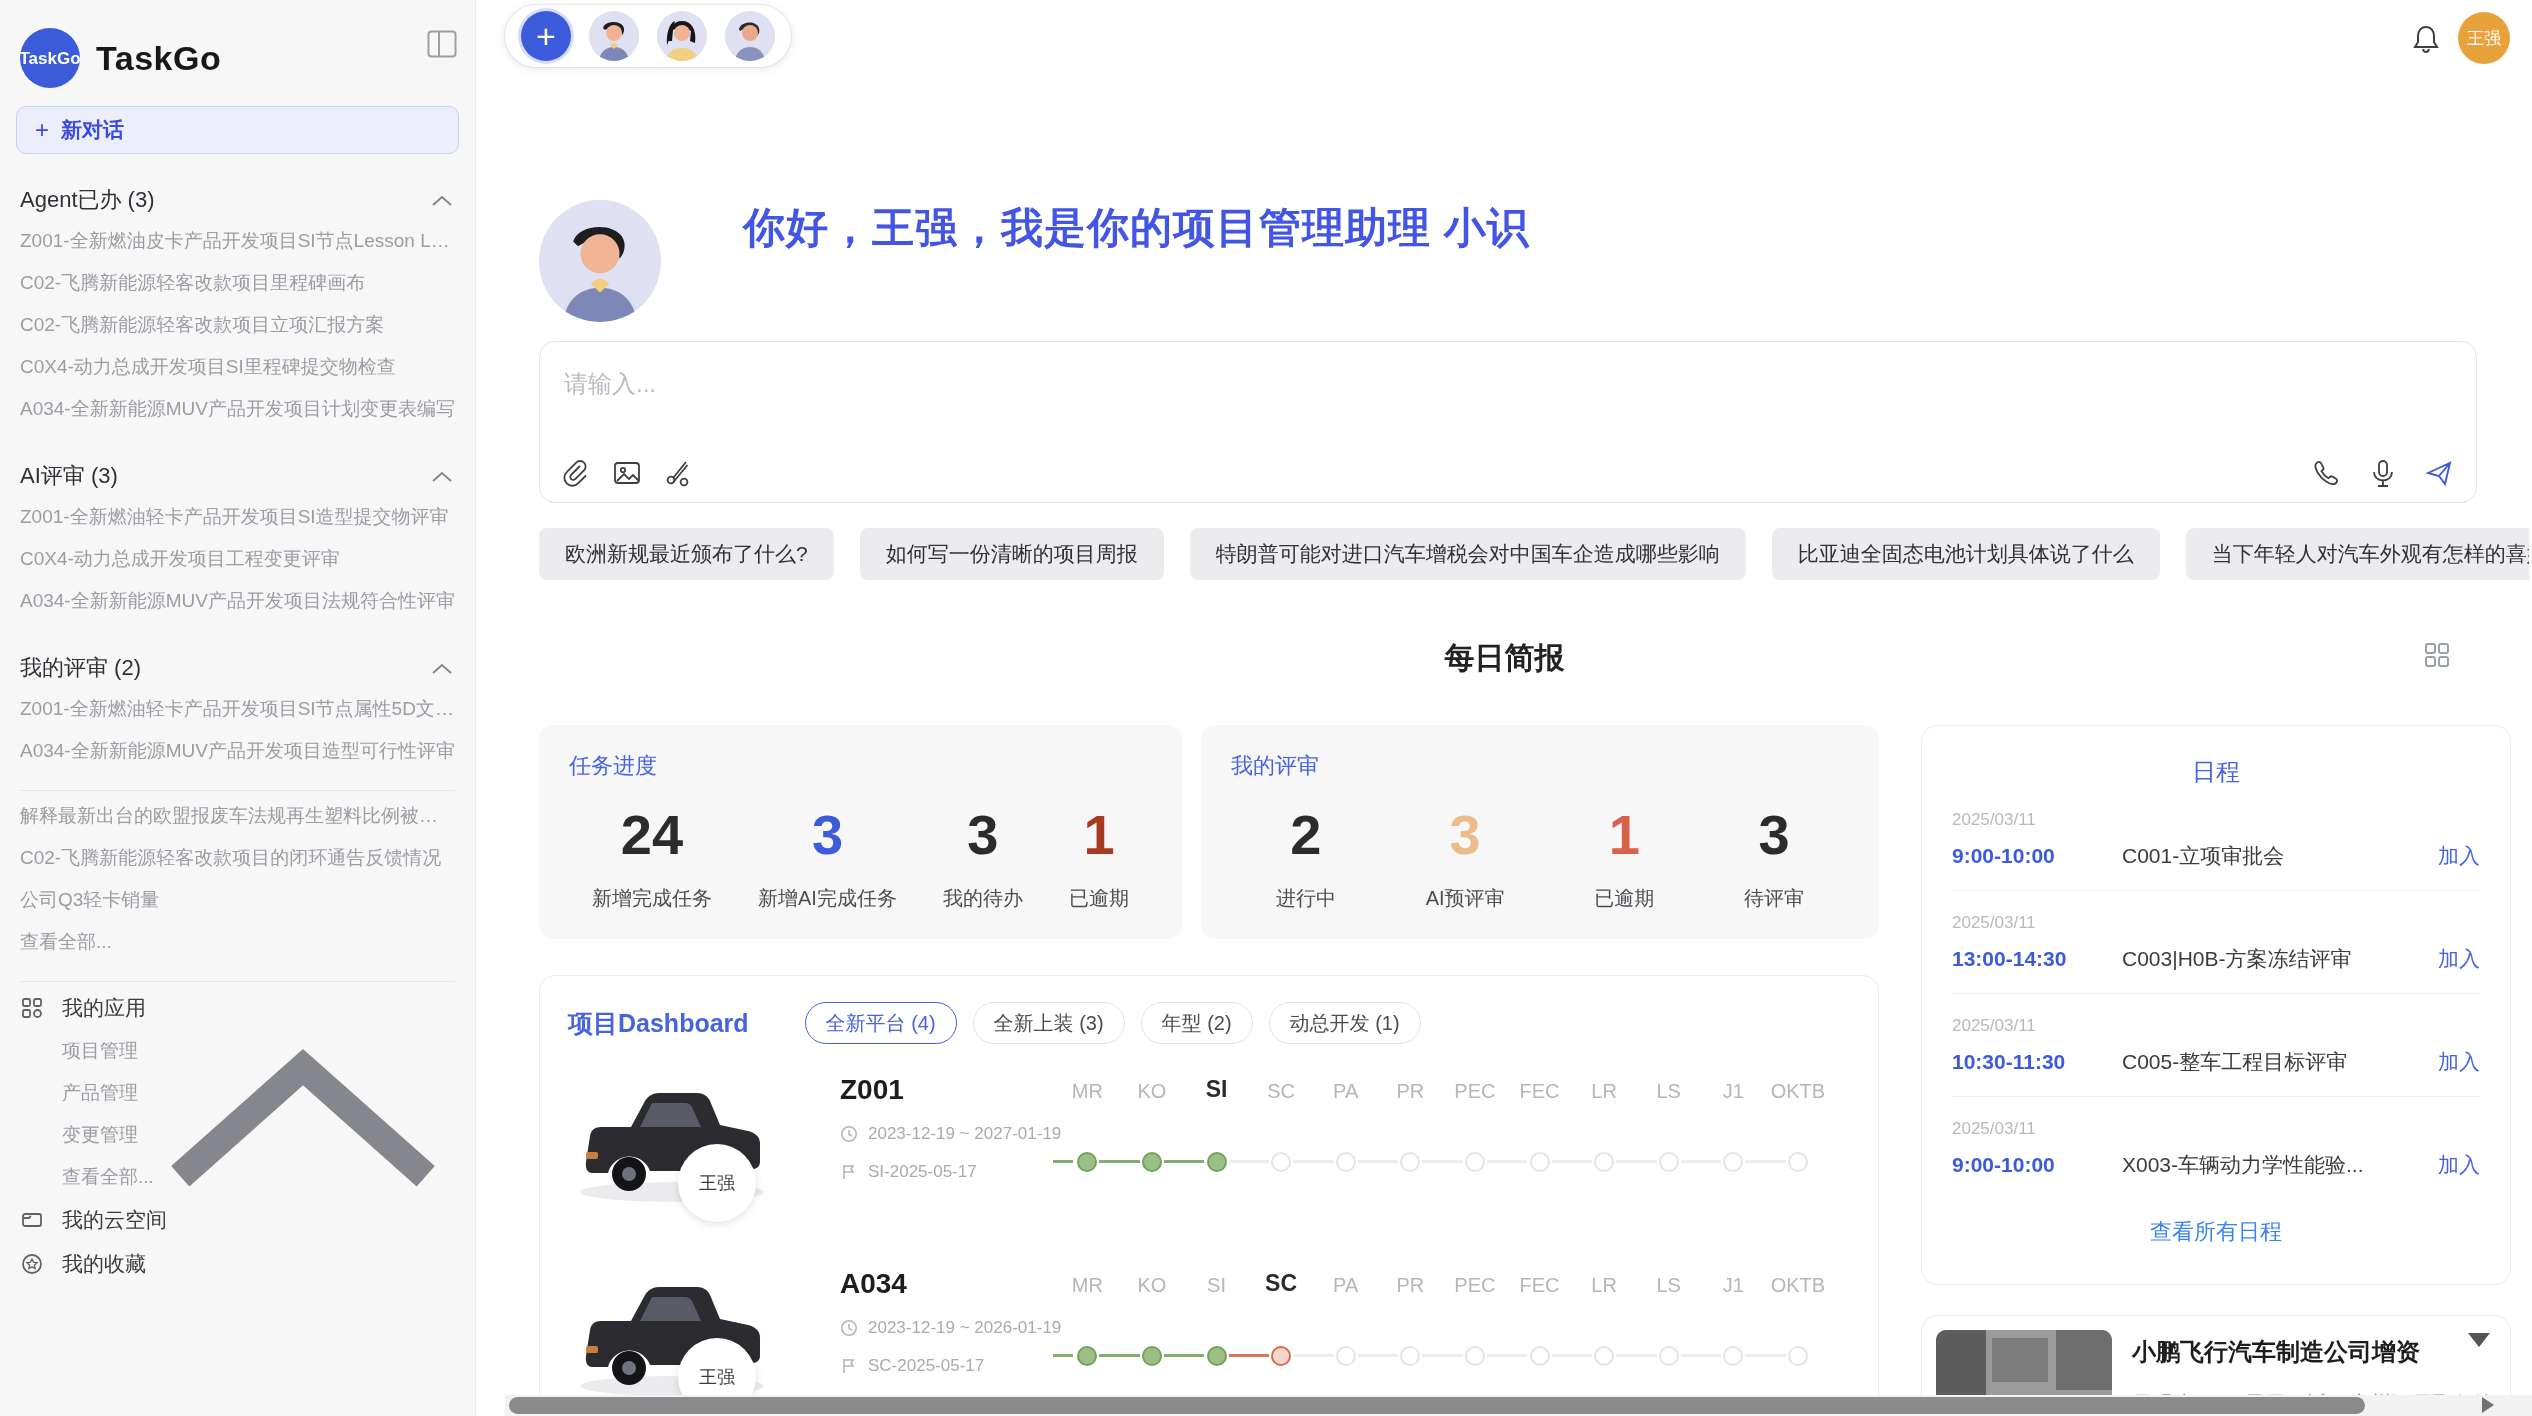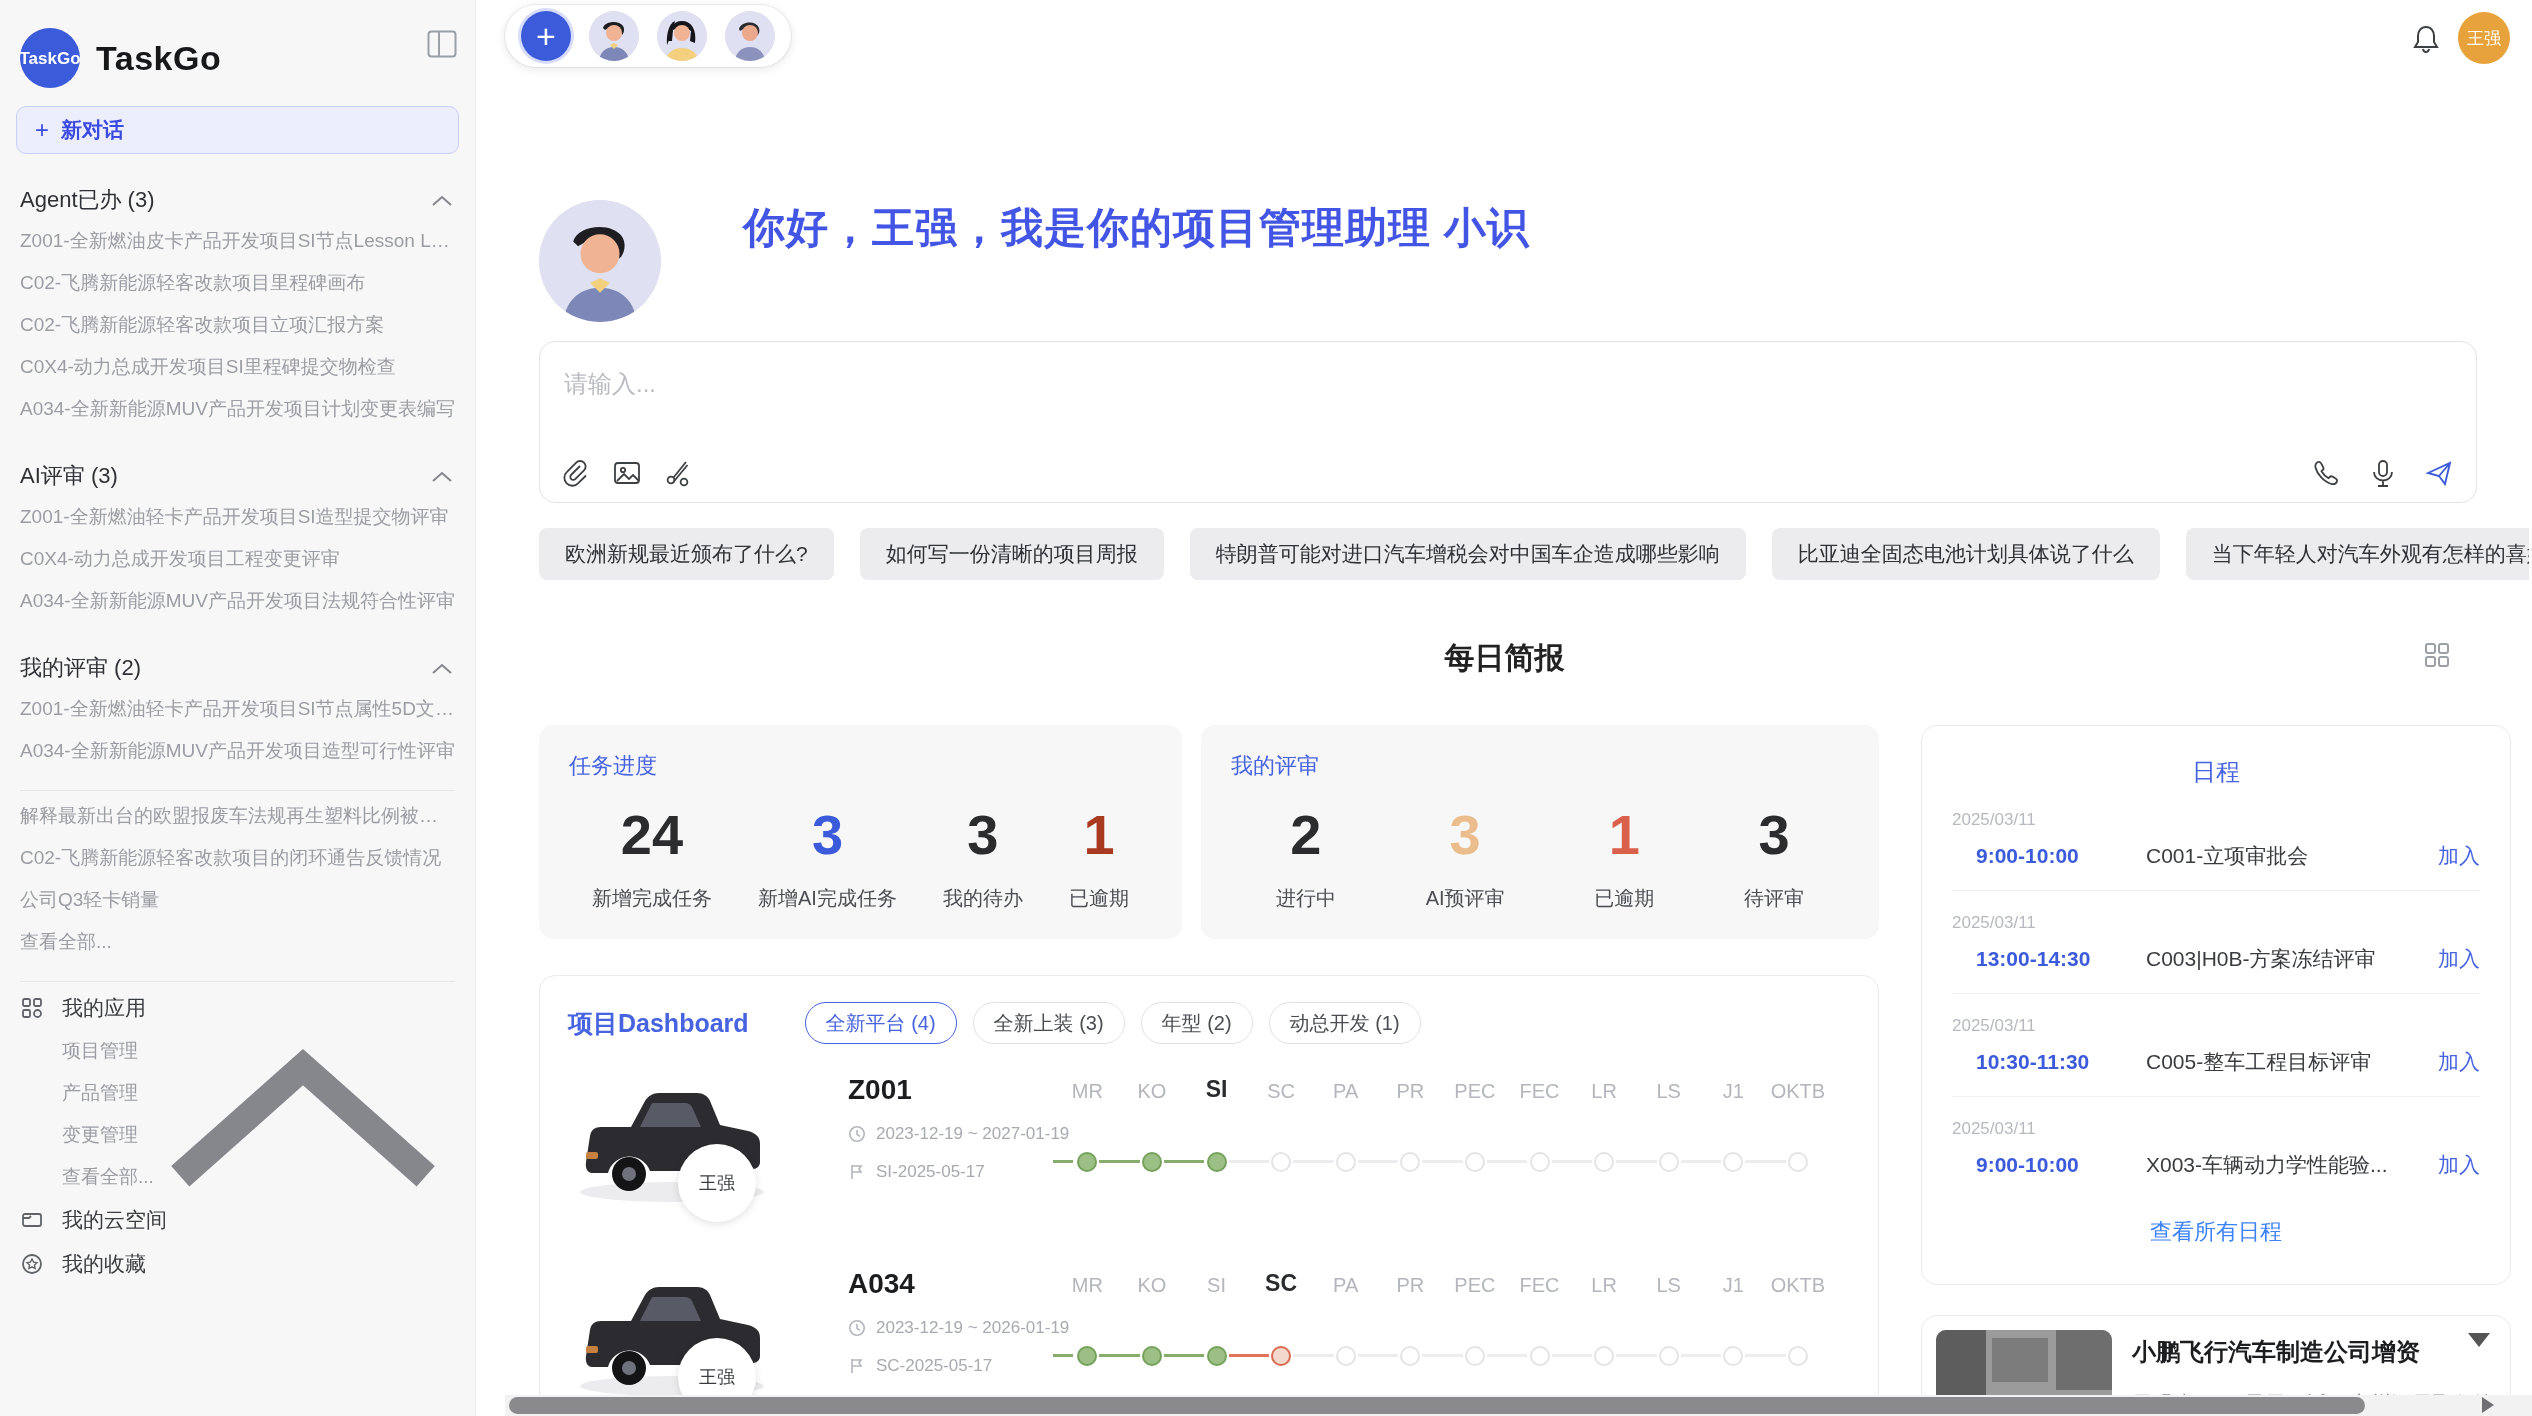--- a/index.html
+++ b/index.html
@@ -88,41 +88,41 @@
   .stat .num { font-size:56px; font-weight:600; line-height:72px; }
   .stat .lbl { font-size:20px; color:#4a4d52; margin-top:14px; }
 
   
   .schedule { position:absolute; left:1444px; top:725px; width:590px; height:560px;
               border:1px solid #ebebee; border-radius:16px; background:#fff; padding:24px 30px 0 30px; }
   .schedule-title { text-align:center; font-size:24px; color:#4663e0; margin-top:6px; }
   .sched-item { padding:22px 0 20px 0; border-bottom:1px solid #f1f1f3; }
   .sched-item:last-of-type { border-bottom:none; }
   .sched-date { font-size:17px; color:#b6b9be; }
-  .sched-row { display:flex; align-items:center; margin-top:12px;margin-left:24px; }
+  .sched-row { display:flex; align-items:center; margin-top:12px; }
   .sched-time { width:170px; font-size:21px; color:#3b5bdb; font-weight:600; }
   .sched-name { flex:1; font-size:21px; color:#3a3c40; white-space:nowrap; overflow:hidden; }
   .sched-join { font-size:21px; color:#4663e0; cursor:pointer; }
   .sched-footer { text-align:center; font-size:22px; color:#3b82f6; padding:18px 0 20px 0; cursor:pointer; }
 
   
   .dashboard { position:absolute; left:62px; top:975px; width:1340px; height:441px;
                border:1px solid #ebebee; border-radius:16px; background:#fff; overflow:hidden; }
   .dash-header { display:flex; align-items:center; padding:26px 28px 0 28px; }
   .dash-title { font-size:25px; font-weight:700; color:#4663e0; }
   .dash-tabs { display:flex; gap:16px; margin-left:56px; }
   .dash-tab { height:42px; border-radius:21px; border:1px solid #e2e2e5; background:#fff; color:#4a4d52;
               font-size:20px; display:flex; align-items:center; padding:0 20px; cursor:pointer; }
   .dash-tab.active { border-color:#4663e0; color:#4663e0; }
   .proj-row { position:relative; height:190px; margin-top:4px; }
   .truck { position:absolute; left:28px; top:22px; width:208px; height:138px; }
   .owner-chip { position:absolute; left:138px; top:96px; width:78px; height:78px; border-radius:50%;
                 background:#fff; box-shadow:0 2px 8px rgba(0,0,0,.12); display:flex; align-items:center;
                 justify-content:center; font-size:18px; color:#3a3c40; }
-  .proj-info { position:absolute; left:300px; top:26px;margin-left:8px; }
+  .proj-info { position:absolute; left:300px; top:26px; }
   .proj-code { font-size:28px; font-weight:700; color:#1c1d1f; }
   .proj-meta { display:flex; align-items:center; margin-top:18px; font-size:17px; color:#a7aab0; }
   .proj-meta .micon { width:18px; height:18px; margin-right:10px; }
   .proj-meta .micon svg { width:100%; height:100%; stroke:#b3b6bc; fill:none; }
   .milestones { position:absolute; left:515px; top:18px; width:800px; height:150px; }
   .ms-label { position:absolute; top:14px; width:64px; text-align:center; font-size:20px; color:#b3b6bc; }
   .ms-label.current { color:#2a2b2e; font-weight:700; font-size:23px; top:10px; }
   .ms-dot { position:absolute; top:86px; width:20px; height:20px; border-radius:50%; background:#fff; border:2px solid #e4e4e6; }
   .ms-dot.done { background:#9cbf85; border-color:#74a25a; }
   .ms-dot.overdue { background:#f3d8ce; border-color:#d96a50; }

